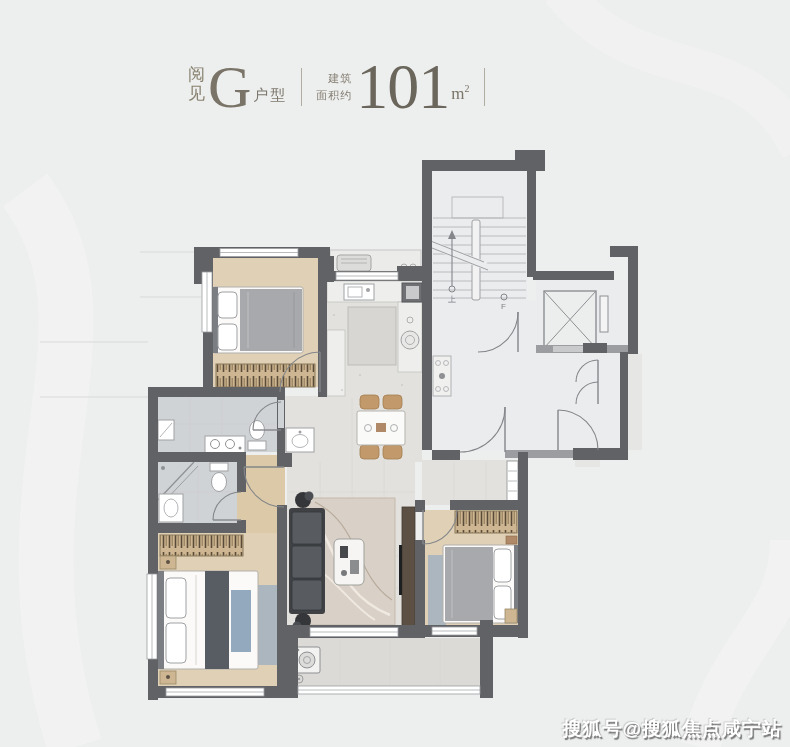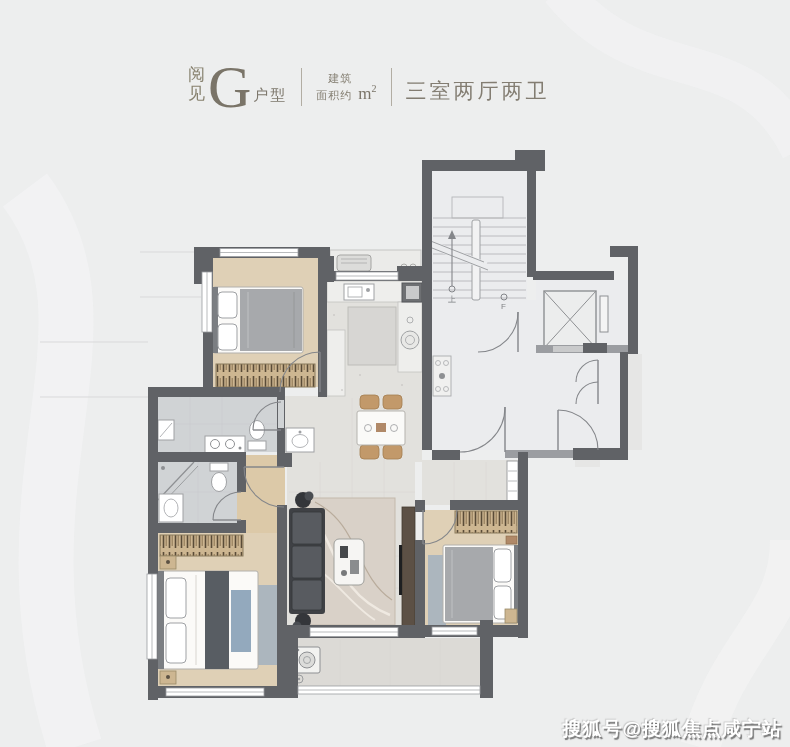--- a/index.html
+++ b/index.html
@@ -387,20 +387,20 @@
       <span>阅</span>
       <span>见</span>
     </div>
     <div class="g-letter">G</div>
     <div class="type-suffix">户型</div>
     <div class="vdiv"></div>
     <div class="area-pre">
       <span>建筑</span>
       <span>面积约</span>
     </div>
+    <div class="area-num">101</div>
     <div class="area-unit"><span>m</span><sup>2</sup></div>
     <div class="vdiv"></div>
-    <div class="rooms">三室两厅两卫</div>
   </header>
 
   <div class="wm">搜狐号@搜狐焦点咸宁站</div>
 
 </div>
 
 </body></html>

